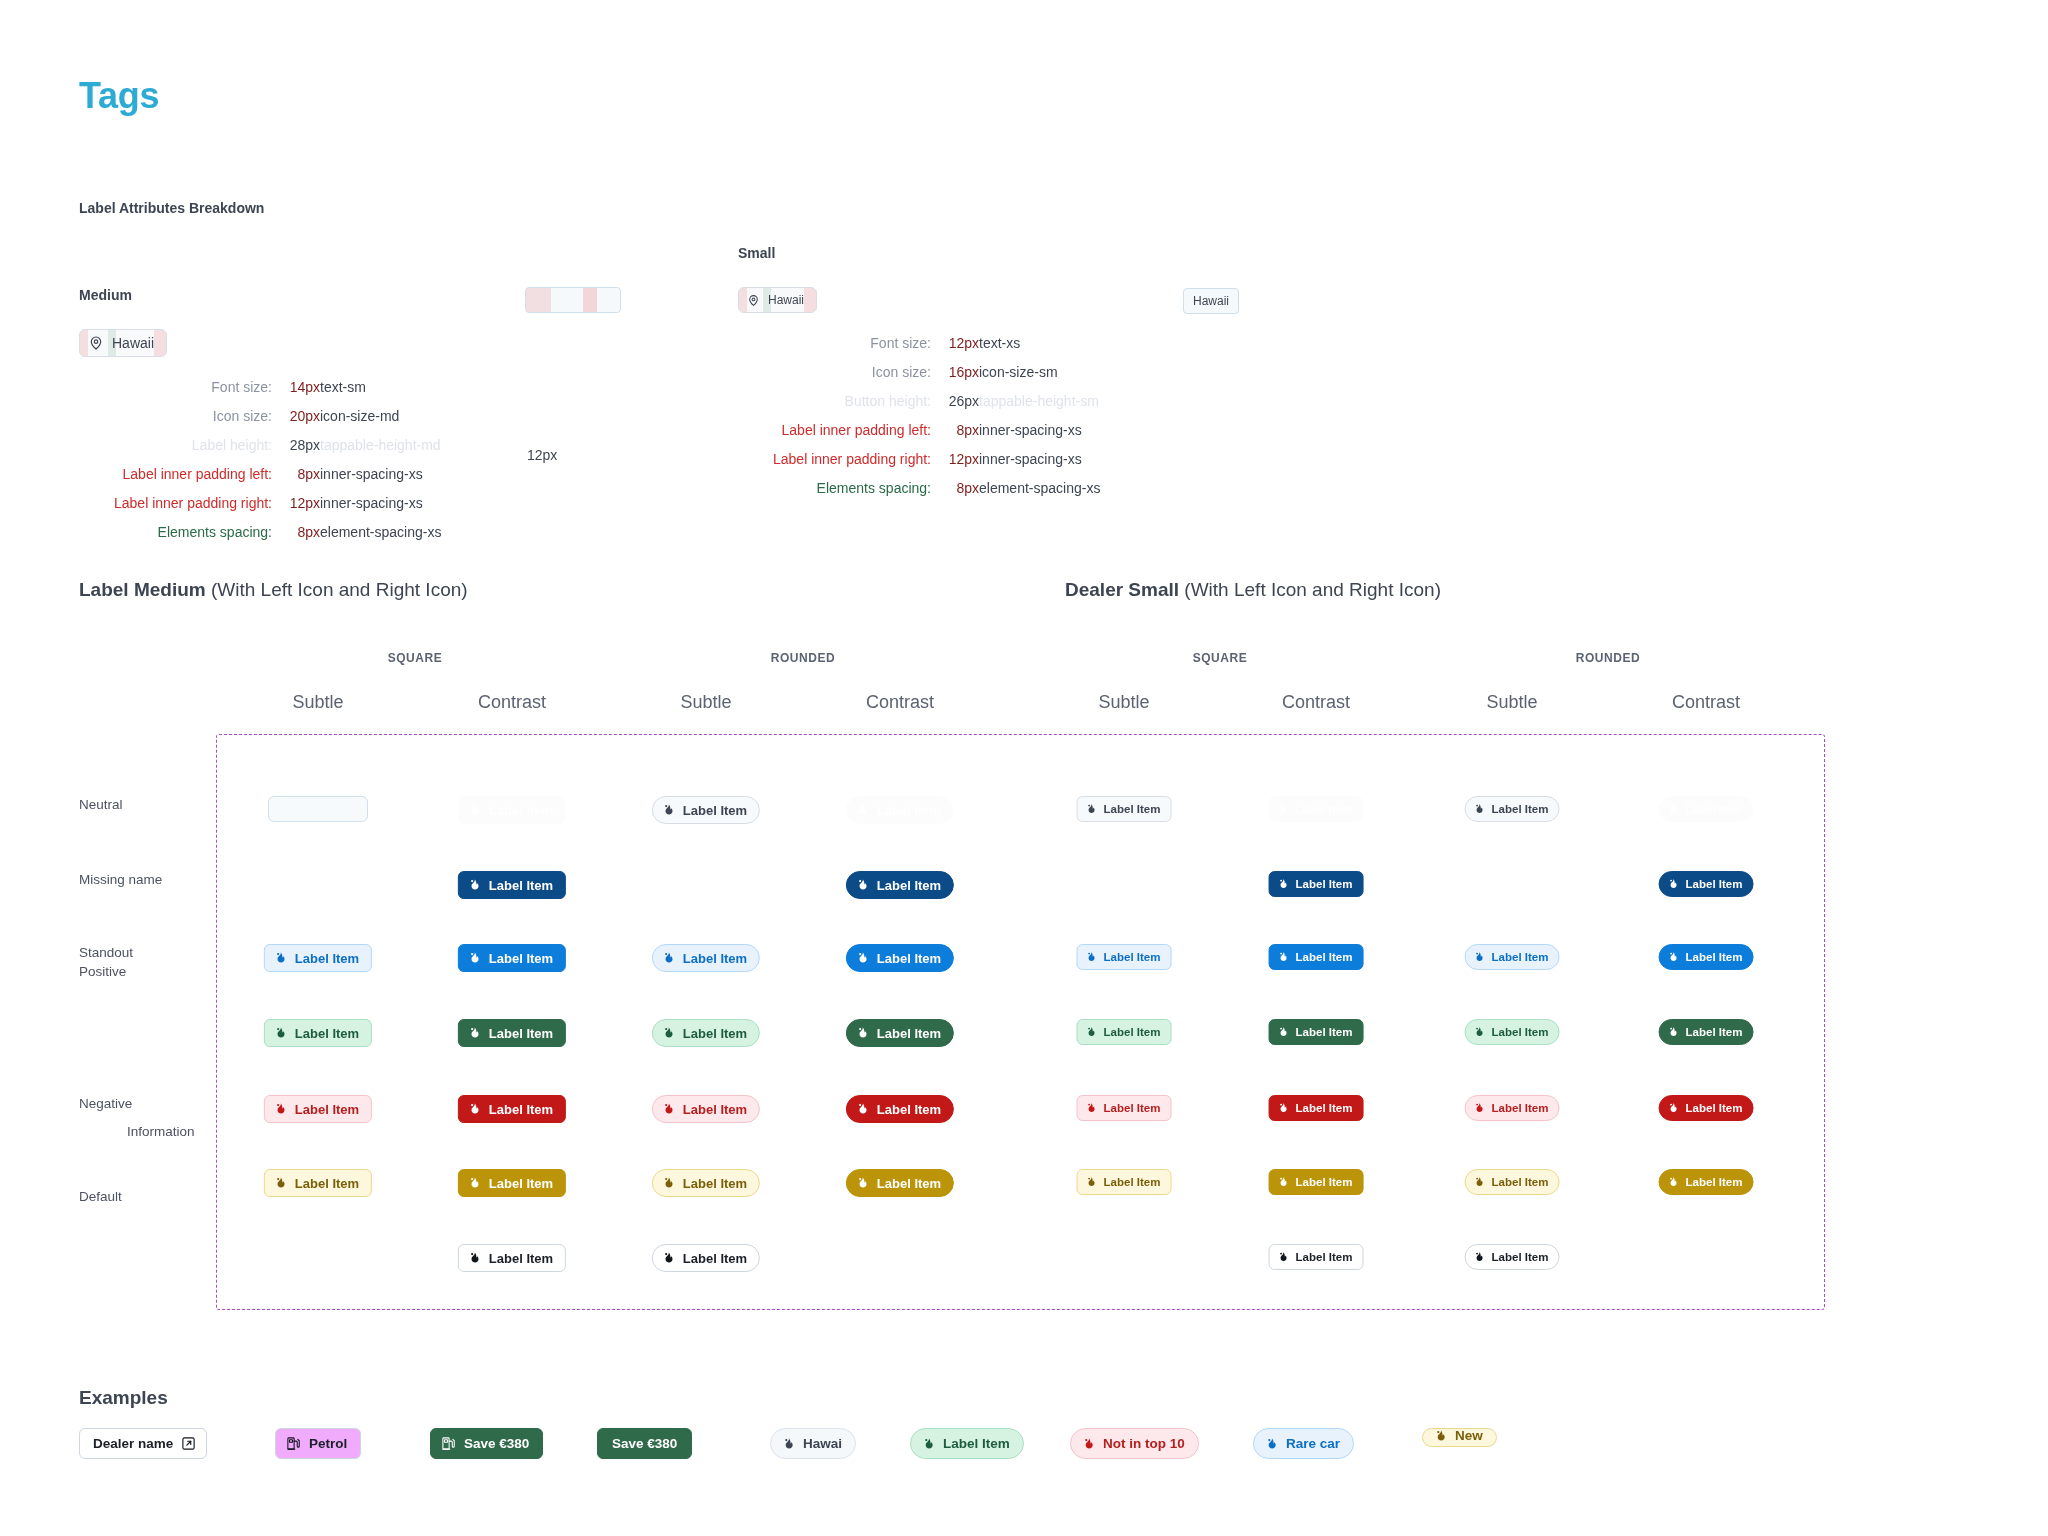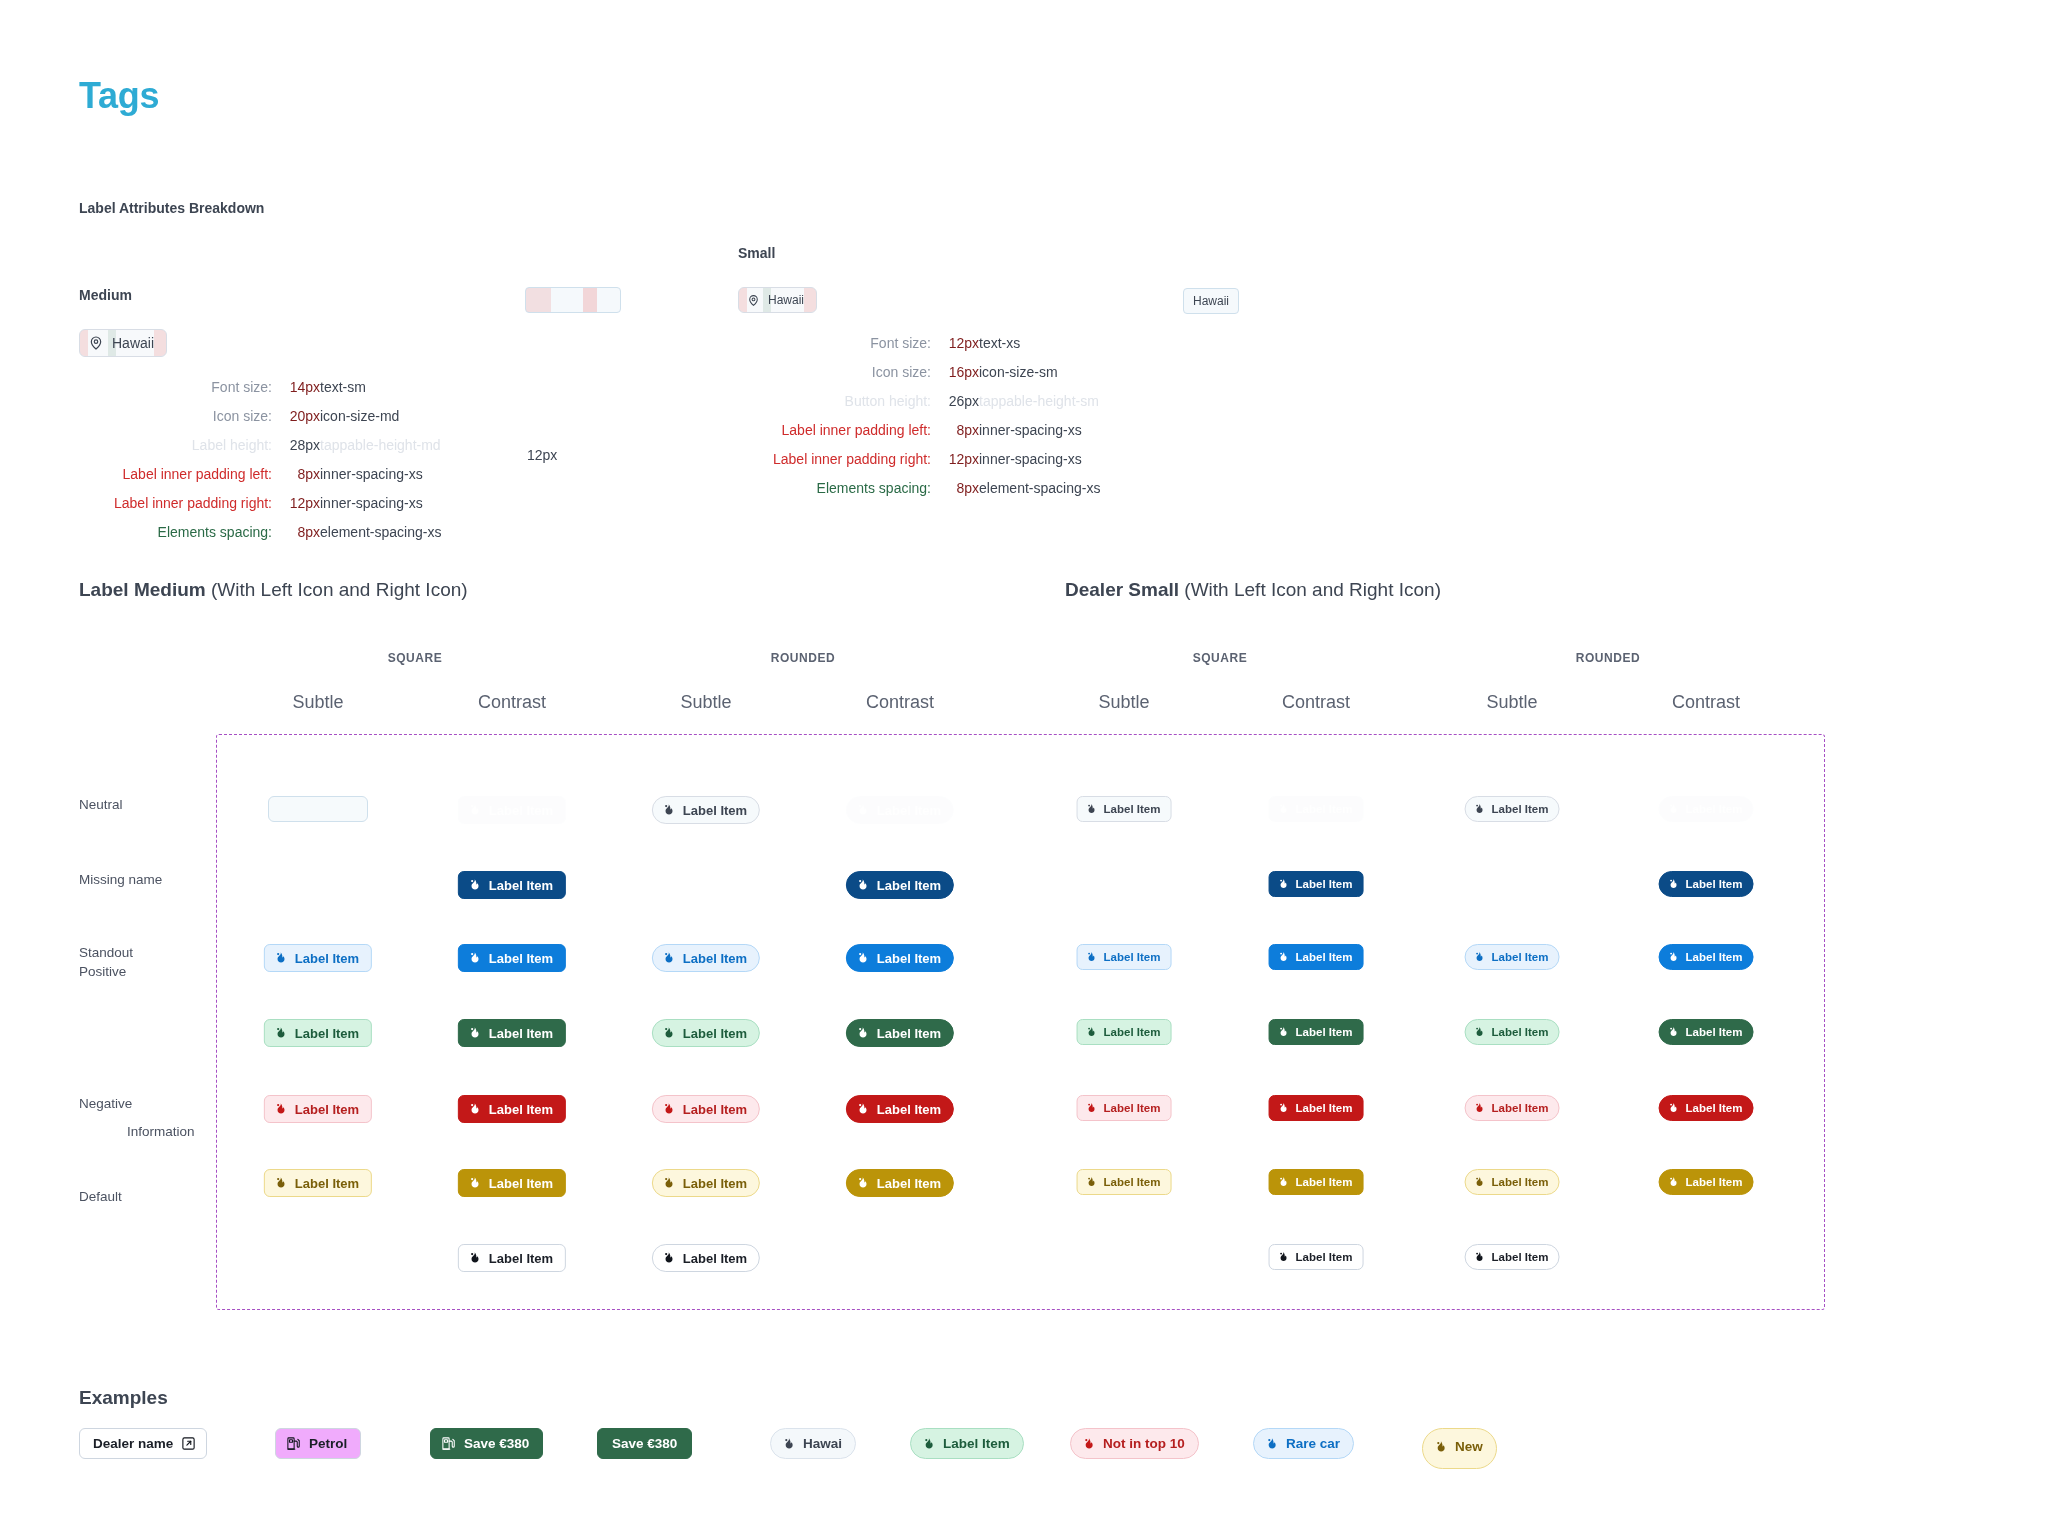--- a/index.html
+++ b/index.html
@@ -781,21 +781,21 @@
       </div>
       <div class="ex-chip" style="left: 1253px; top: 1428px; background: rgb(231, 242, 253); border-color: rgb(180, 216, 247); color: rgb(13, 111, 196); height: 31px; font-size: 13.5px; gap: 8px; padding: 0px 13px 0px 10px; border-radius: 999px;">
         <span class="ico">
           <svg width="14" height="14" viewBox="0 0 24 24" fill="#0d6fc4">
             <path d="M13.6 2.2c.5 2.6-.6 4.2-2 5.6-1.6 1.6-3.6 3-3.6 6.1 0 3.4 2.7 6 6 6s6-2.6 6-6c0-2.1-.9-3.6-1.9-4.8-.2 1-.9 1.8-1.8 2 .5-2.9-.9-6.6-2.7-8.9z"></path>
             <circle cx="9.1" cy="5.2" r="1.9"></circle>
           </svg>
         </span>
         <span>Rare car</span>
       </div>
-      <div class="ex-chip" style="left: 1422px; top: 1428px; background: rgb(253, 247, 221); border-color: rgb(236, 217, 138); color: rgb(122, 95, 9); height: 41px; font-size: 13.5px; gap: 8px; padding: 0px 13px 4px 10px; border-radius: 999px;">
+      <div class="ex-chip" style="left: 1422px; top: 1428px; background: rgb(253, 247, 221); border-color: rgb(236, 217, 138); color: rgb(122, 95, 9); height: 19px; font-size: 13.5px; gap: 8px; padding: 0px 13px 4px 10px; border-radius: 999px;">
         <span class="ico">
           <svg width="14" height="14" viewBox="0 0 24 24" fill="#7a5f09">
             <path d="M13.6 2.2c.5 2.6-.6 4.2-2 5.6-1.6 1.6-3.6 3-3.6 6.1 0 3.4 2.7 6 6 6s6-2.6 6-6c0-2.1-.9-3.6-1.9-4.8-.2 1-.9 1.8-1.8 2 .5-2.9-.9-6.6-2.7-8.9z"></path>
             <circle cx="9.1" cy="5.2" r="1.9"></circle>
           </svg>
         </span>
         <span>New</span>
       </div>
     </div>
 </div>

